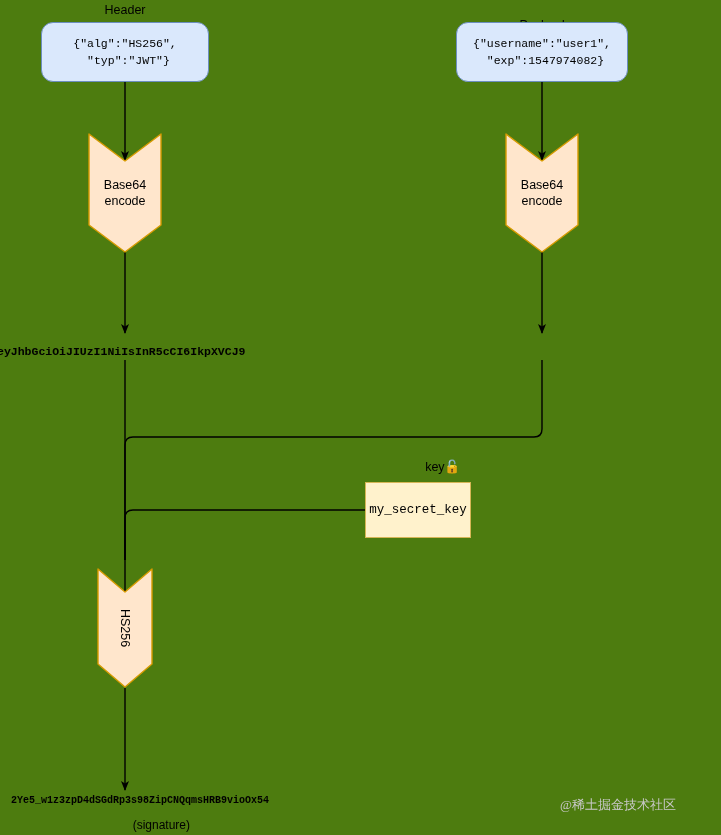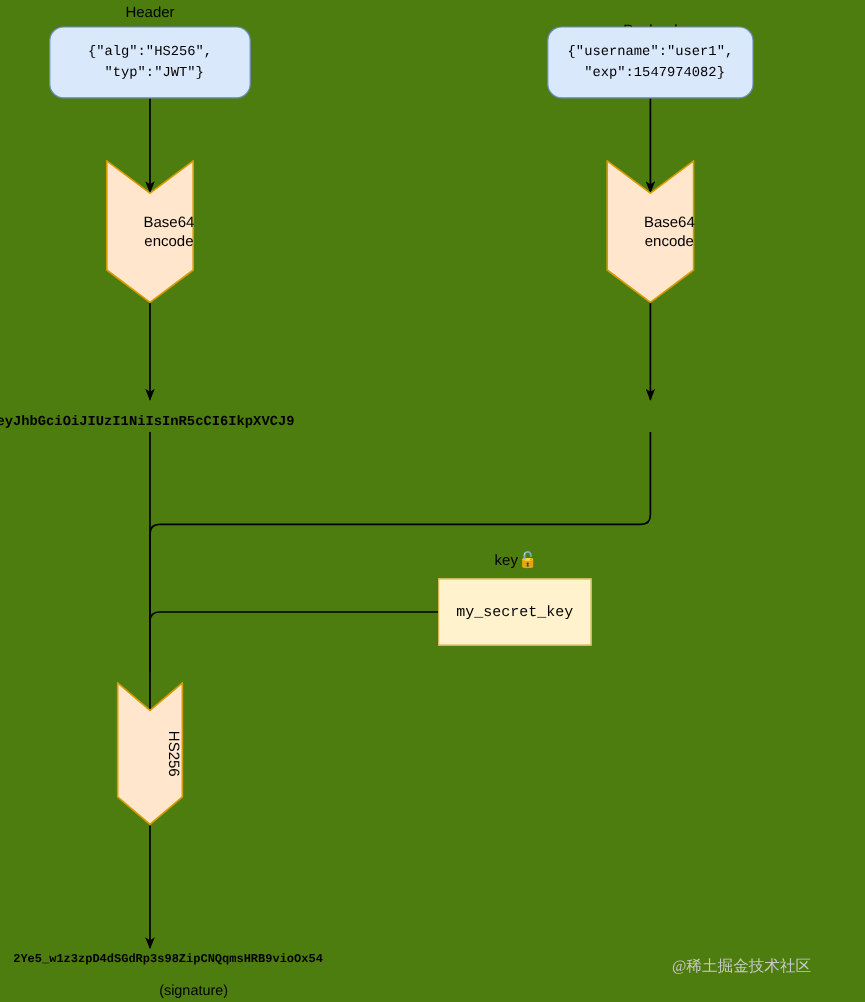--- a/index.html
+++ b/index.html
@@ -53,21 +53,21 @@
     font-family: "Liberation Sans", sans-serif;
     font-size: 12.5px;
     color: #000000;
     white-space: nowrap;
   }
   
   .chevron {
     position: absolute;
     display: flex;
     align-items: center;
-    justify-content: flex-end;
+    justify-content: center;
     text-align: center;
   }
   .chevron .chev-label {
     position: relative;
     z-index: 2;
     font-family: "Liberation Sans", sans-serif;
     font-size: 12.5px;
     line-height: 16px;
     color: #000000;
     white-space: pre-line;
@@ -171,25 +171,25 @@
 
   <div class="chevron" style="left:505px; top:133px; width:74px; height:120px;">
     <svg width="74" height="120" style="position:absolute;left:0;top:0;" viewBox="0 0 74 120" xmlns="http://www.w3.org/2000/svg">
       <path d="M1,1 L37,28 L73,1 L73,92 L37,119 L1,92 Z" fill="#ffe6cc" stroke="#d79b00" stroke-width="1.4" stroke-linejoin="round"></path>
     </svg>
     <span class="chev-label">Base64
 encode</span>
   </div>
 
 
-  <div class="caption" style="left:368px; top:459px; width:124px;">
+  <div class="caption" style="left:381px; top:459px; width:124px;">
     <span>key</span><span class="lock-emoji">🔓</span>
   </div>
 
-  <div class="node rect-box" style="left:365px; top:482px; width:128px; height:56px;
+  <div class="node rect-box" style="left:365px; top:482px; width:106px; height:56px;
               background:#fff2cc; border:1.4px solid #d6b656;">my_secret_key</div>
 
   <div class="chevron" style="left:97px; top:568px; width:56px; height:120px;">
     <svg width="56" height="120" style="position:absolute;left:0;top:0;" viewBox="0 0 56 120" xmlns="http://www.w3.org/2000/svg">
       <path d="M1,1 L28,24 L55,1 L55,96 L28,119 L1,96 Z" fill="#ffe6cc" stroke="#d79b00" stroke-width="1.4" stroke-linejoin="round"></path>
     </svg>
     <span class="chev-label vertical">HS256</span>
   </div>
 
   <div class="mono-text" style="left:11px; top:795px; font-size:10px;">2Ye5_w1z3zpD4dSGdRp3s98ZipCNQqmsHRB9vioOx54</div>

